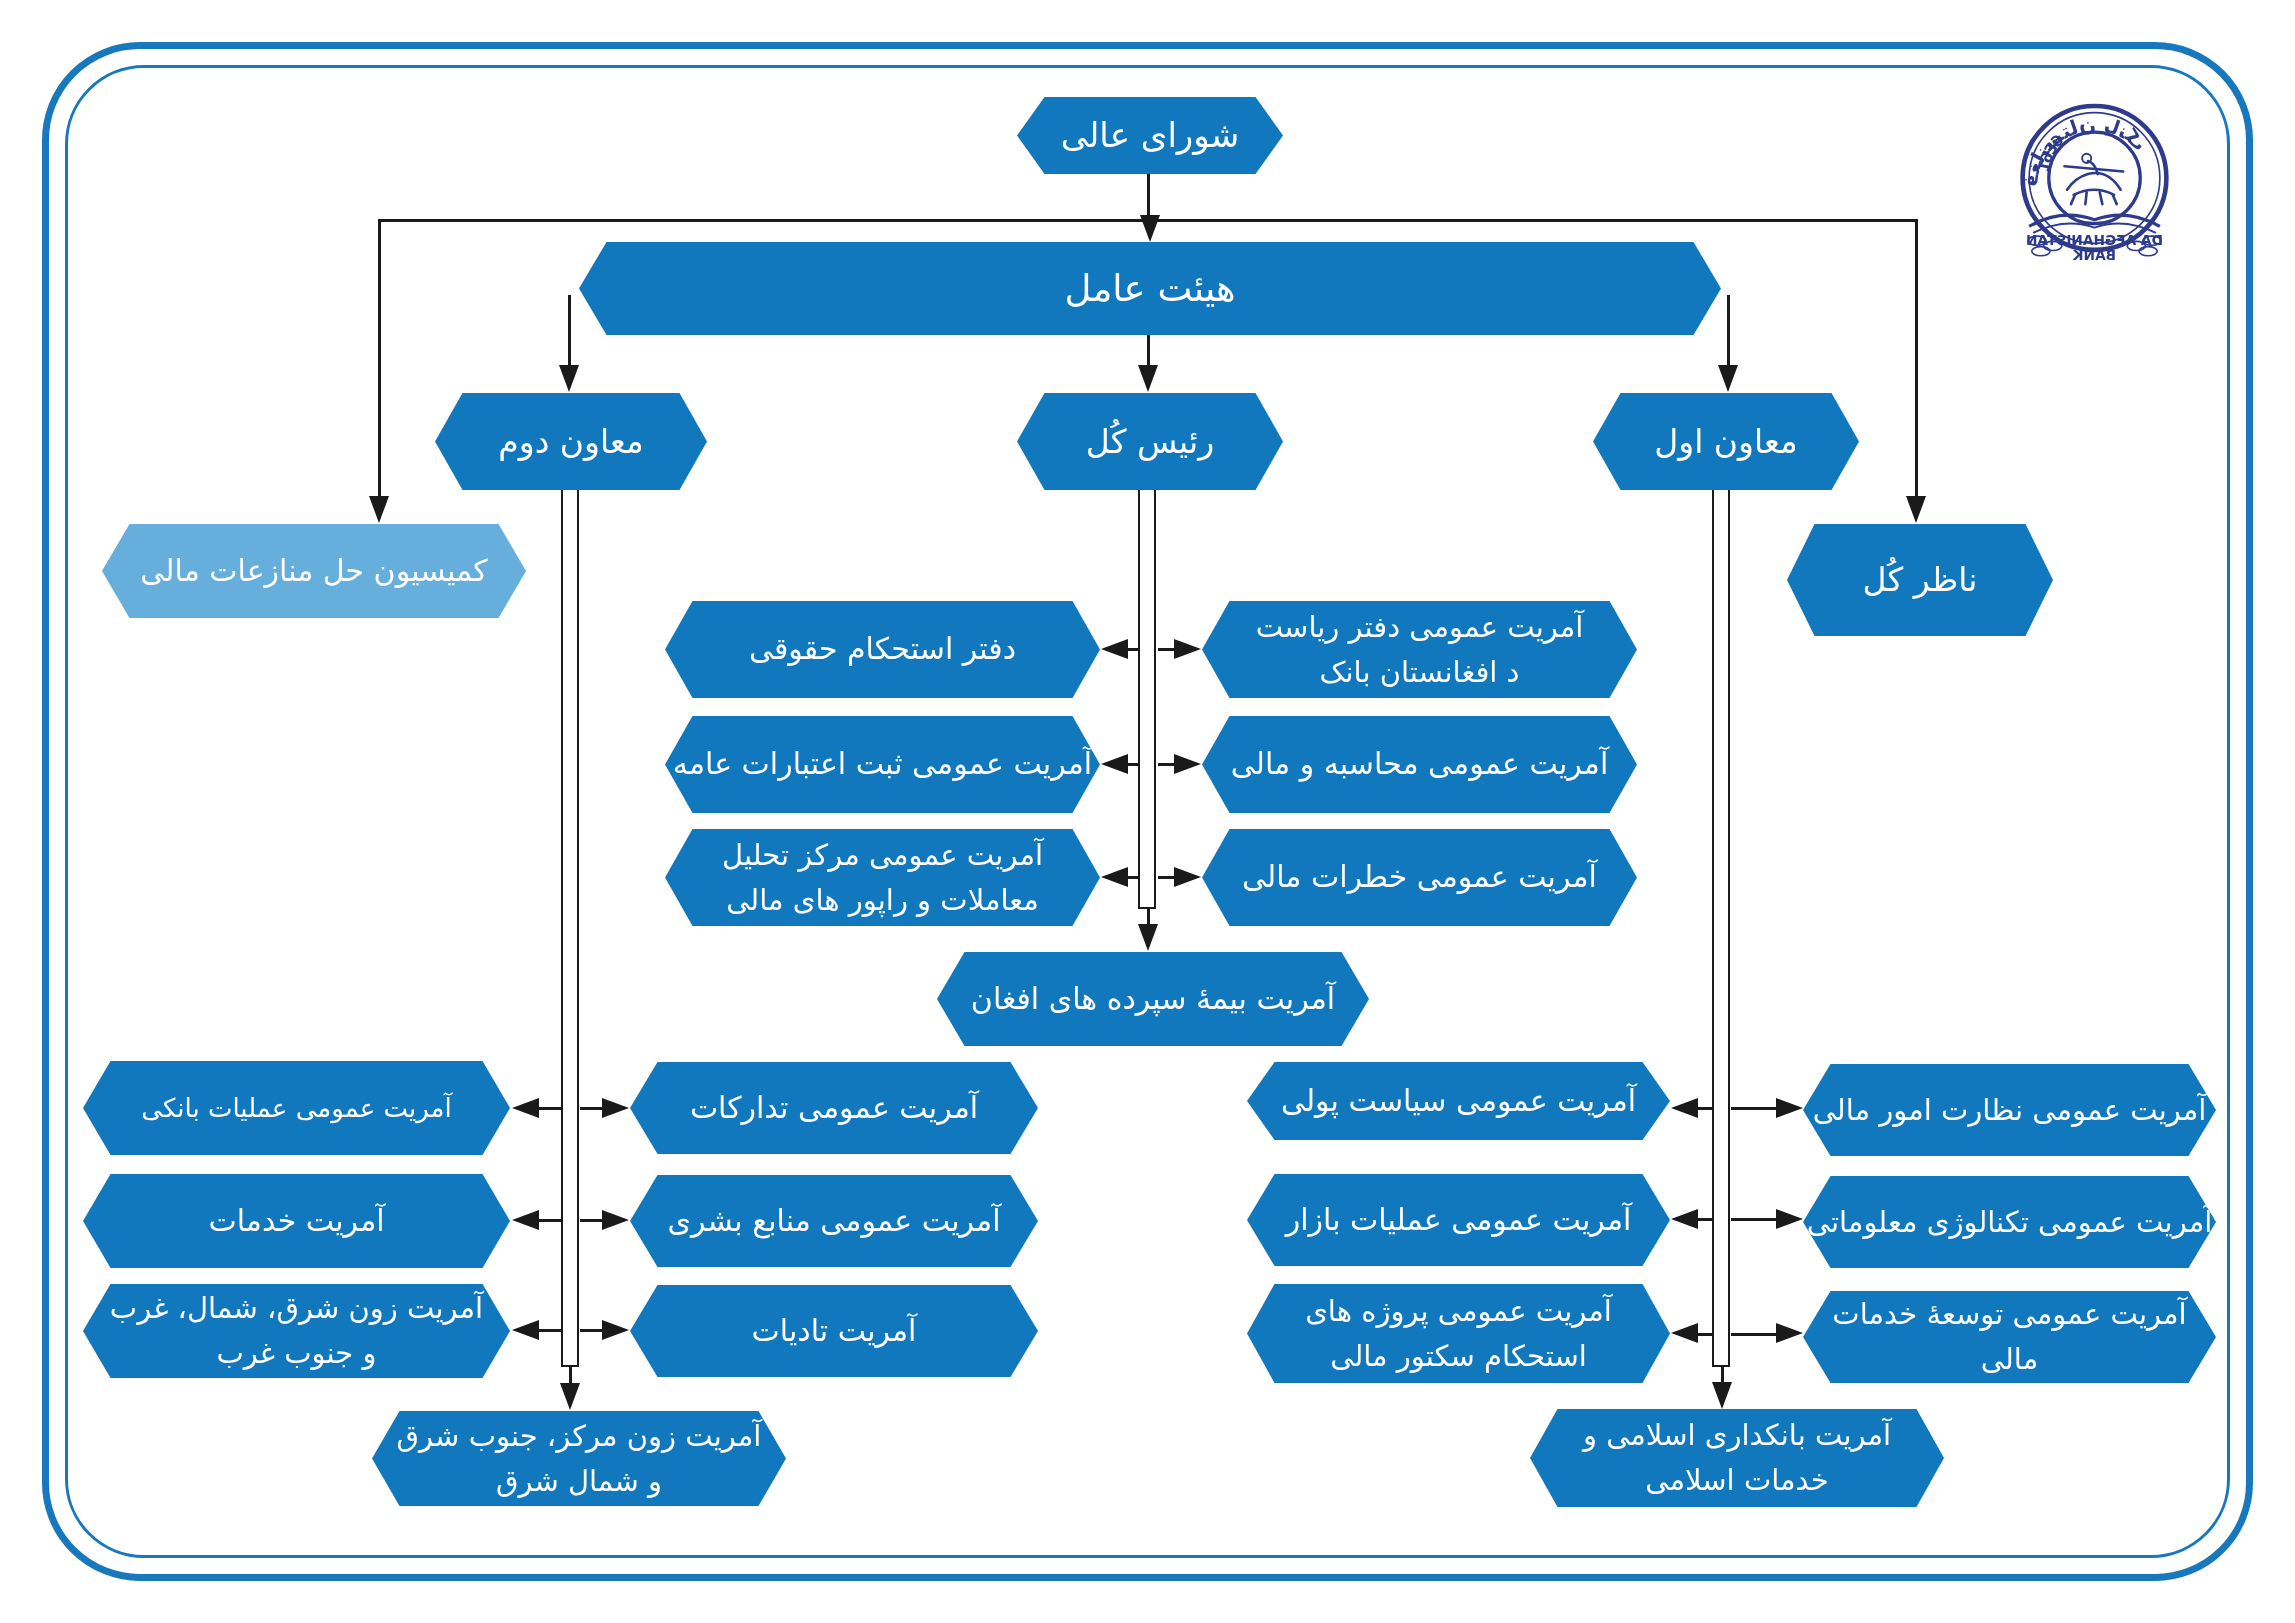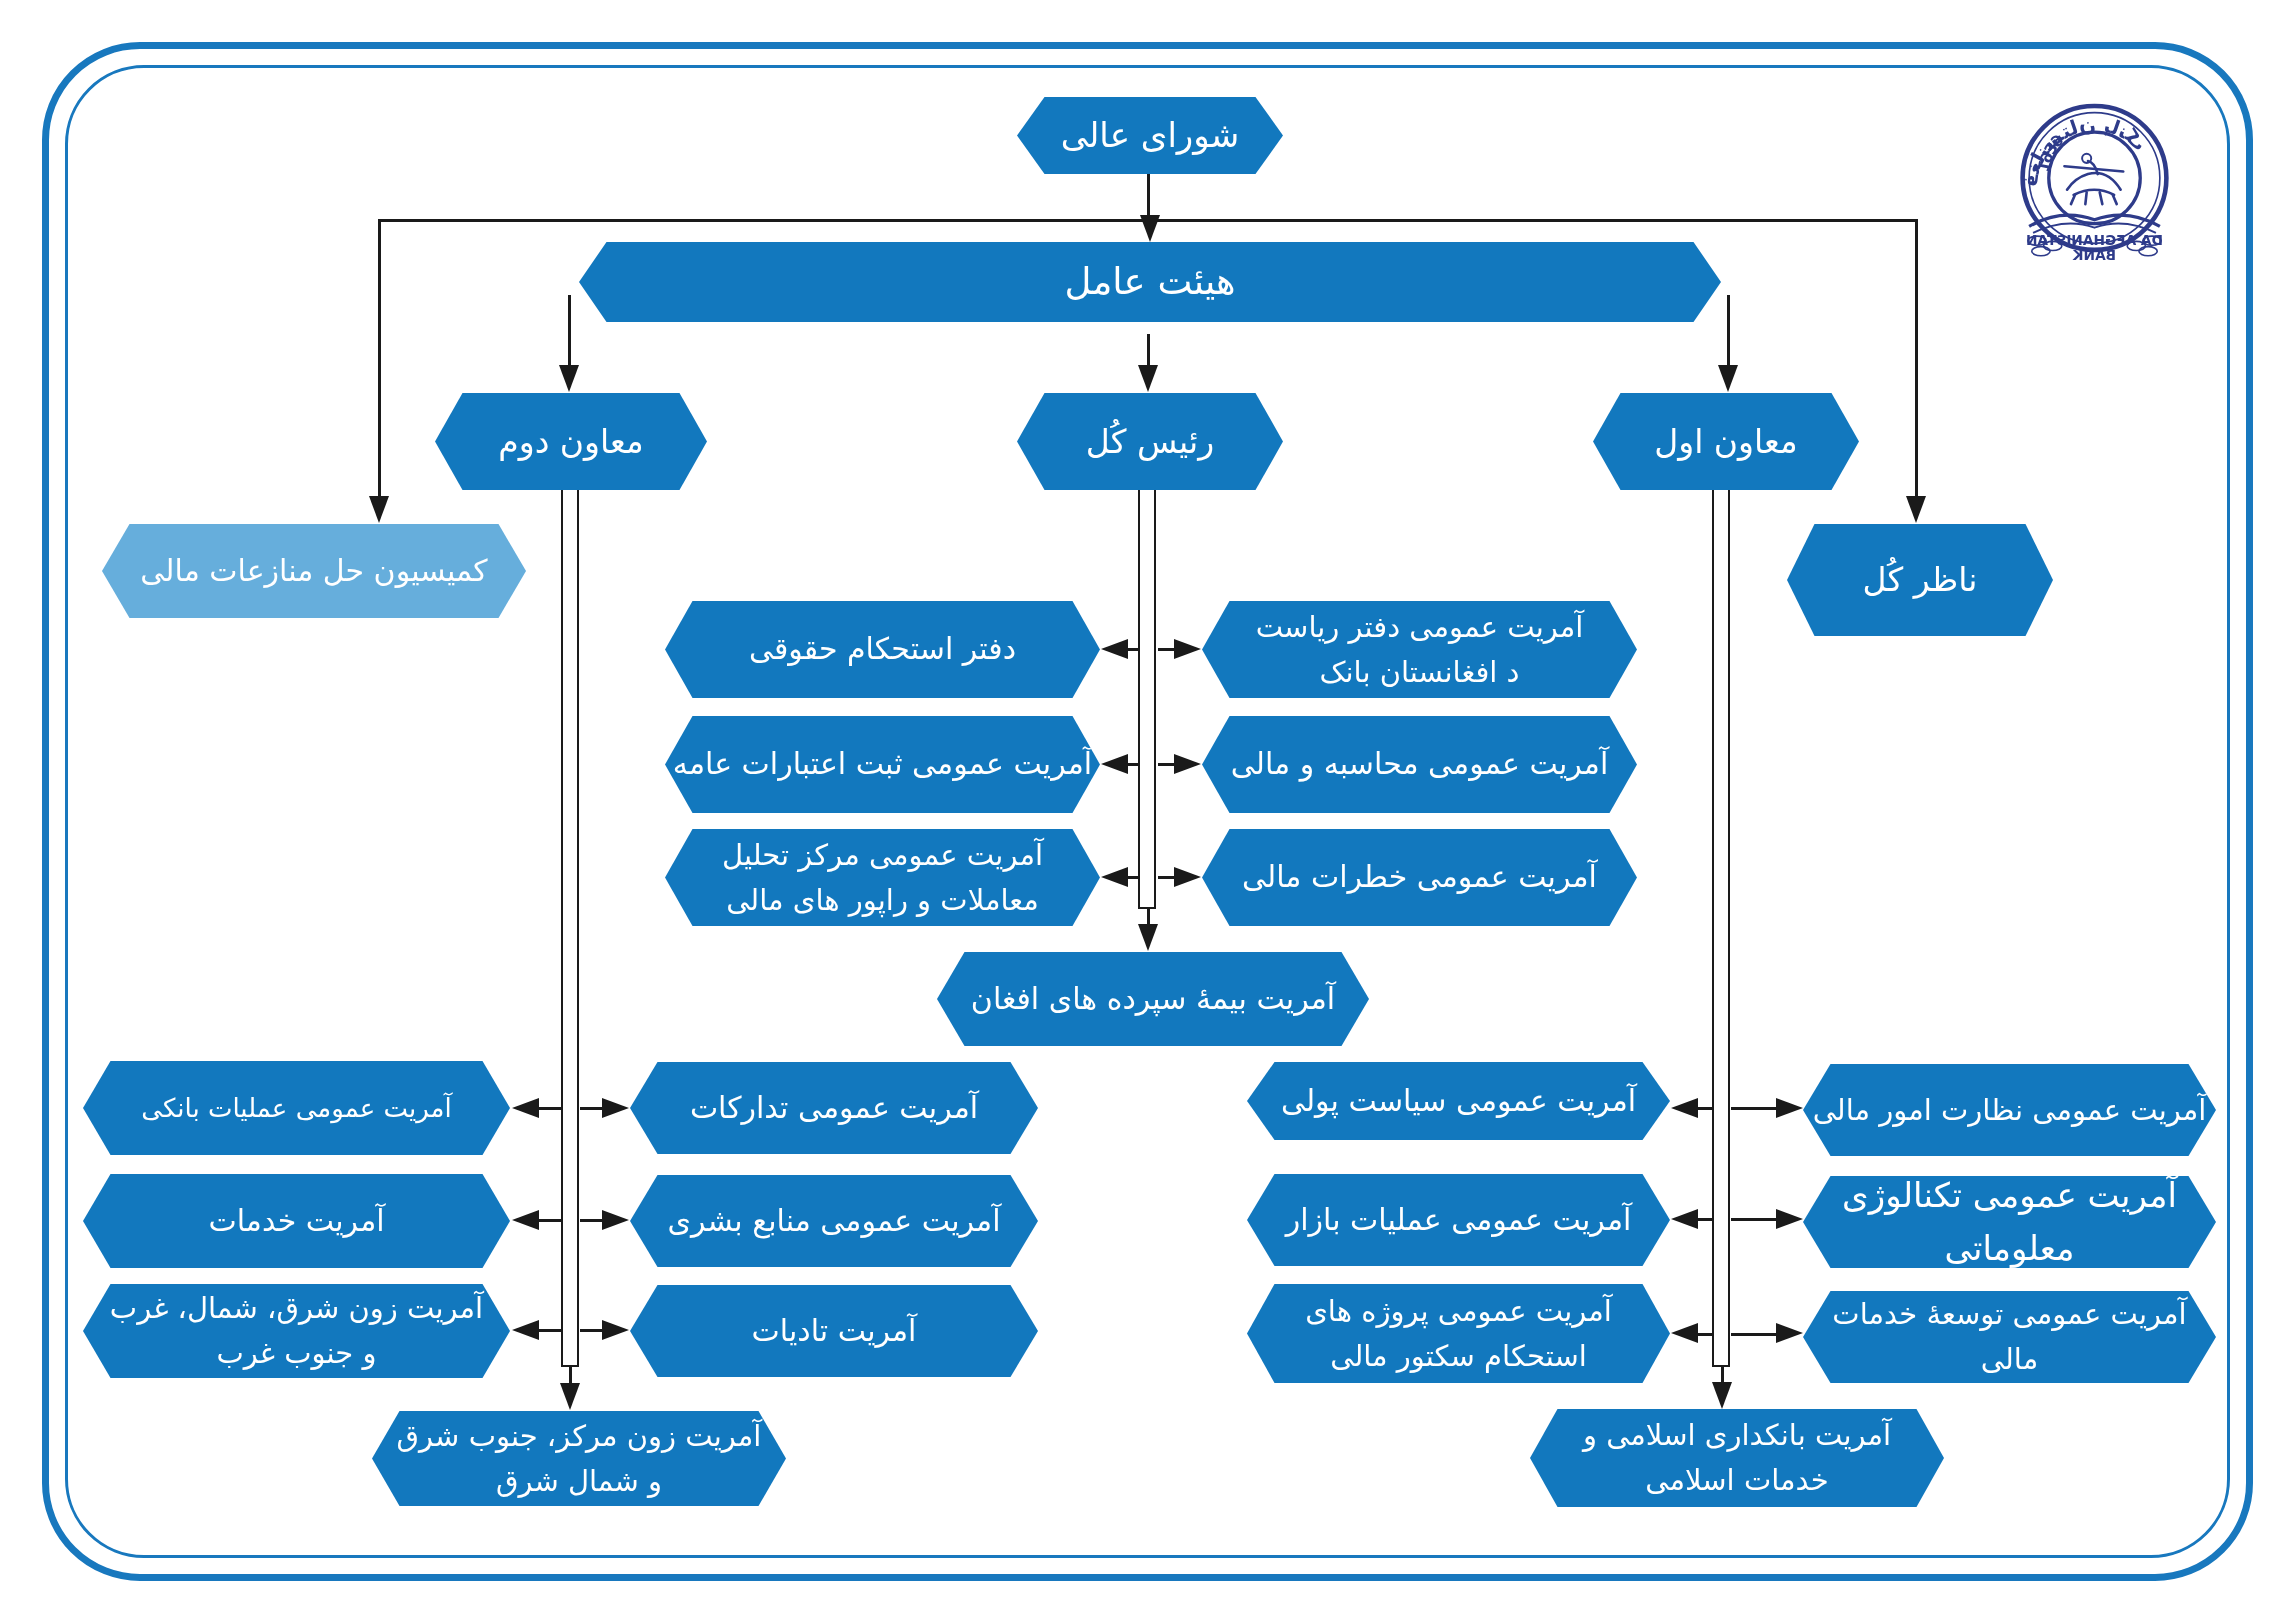--- a/index.html
+++ b/index.html
@@ -119,21 +119,21 @@
   <div class="line" style="left:1682px;top:1218px;width:30px;height:2.6px"></div>
   <div class="ah ah-left" style="left:1671px;top:1209px"></div>
   <div class="line" style="left:1731px;top:1218px;width:45px;height:2.6px"></div>
   <div class="ah ah-right" style="left:1776px;top:1209px"></div>
   <div class="line" style="left:1682px;top:1333px;width:30px;height:2.6px"></div>
   <div class="ah ah-left" style="left:1671px;top:1323px"></div>
   <div class="line" style="left:1731px;top:1333px;width:45px;height:2.6px"></div>
   <div class="ah ah-right" style="left:1776px;top:1323px"></div>
 
   <div class="hex" style="left:1017px;top:97px;width:266px;height:77px;font-size:34px">شورای عالی</div>
-  <div class="hex" style="left:579px;top:242px;width:1142px;height:80px;font-size:37px">هیئت عامل</div>
+  <div class="hex" style="left:579px;top:242px;width:1142px;height:93px;font-size:37px">هیئت عامل</div>
   <div class="hex" style="left:435px;top:393px;width:272px;height:97px;font-size:33px">معاون دوم</div>
   <div class="hex" style="left:1017px;top:393px;width:266px;height:97px;font-size:33px">رئیس کُل</div>
   <div class="hex" style="left:1593px;top:393px;width:266px;height:97px;font-size:33px">معاون اول</div>
   <div class="hex light" style="left:102px;top:524px;width:424px;height:94px;font-size:30px">کمیسیون حل منازعات مالی</div>
   <div class="hex" style="left:1787px;top:524px;width:266px;height:112px;font-size:33px">ناظر کُل</div>
 
   <div class="hex" style="left:665px;top:601px;width:435px;height:97px;font-size:30px">دفتر استحکام حقوقی</div>
   <div class="hex" style="left:1202px;top:601px;width:435px;height:97px;font-size:29px">آمریت عمومی دفتر ریاست
 د افغانستان بانک</div>
   <div class="hex" style="left:665px;top:716px;width:435px;height:97px;font-size:30px">آمریت عمومی ثبت اعتبارات عامه</div>
@@ -151,21 +151,21 @@
   <div class="hex" style="left:630px;top:1175px;width:408px;height:92px;font-size:30px">آمریت عمومی منابع بشری</div>
   <div class="hex" style="left:630px;top:1285px;width:408px;height:92px;font-size:30px">آمریت تادیات</div>
   <div class="hex" style="left:372px;top:1411px;width:414px;height:95px;font-size:29px">آمریت زون مرکز، جنوب شرق
 و شمال شرق</div>
 
   <div class="hex" style="left:1247px;top:1062px;width:423px;height:78px;font-size:30px">آمریت عمومی سیاست پولی</div>
   <div class="hex" style="left:1247px;top:1174px;width:423px;height:92px;font-size:30px">آمریت عمومی عملیات بازار</div>
   <div class="hex" style="left:1247px;top:1284px;width:423px;height:99px;font-size:29px">آمریت عمومی پروژه های
 استحکام سکتور مالی</div>
   <div class="hex" style="left:1803px;top:1064px;width:413px;height:92px;font-size:29px">آمریت عمومی نظارت امور مالی</div>
-  <div class="hex" style="left:1803px;top:1176px;width:413px;height:92px;font-size:34px">آمریت عمومی تکنالوژی معلوماتی</div>
+  <div class="hex" style="left:1803px;top:1176px;width:413px;height:92px;font-size:29px">آمریت عمومی تکنالوژی معلوماتی</div>
   <div class="hex" style="left:1803px;top:1291px;width:413px;height:92px;font-size:29px">آمریت عمومی توسعهٔ خدمات مالی</div>
   <div class="hex" style="left:1530px;top:1409px;width:414px;height:98px;font-size:29px">آمریت بانکداری اسلامی و
 خدمات اسلامی</div>
 
   <div class="logo">
     <svg width="183" height="190" viewBox="0 0 280 290">
       <g transform="scale(-1,1) translate(-280,0)" fill="none" stroke="#2e3b8a">
         <circle cx="140" cy="122" r="110" stroke-width="7"></circle>
         <circle cx="140" cy="122" r="100" stroke-width="2.5"></circle>
         <circle cx="140" cy="122" r="70" stroke-width="5"></circle>

